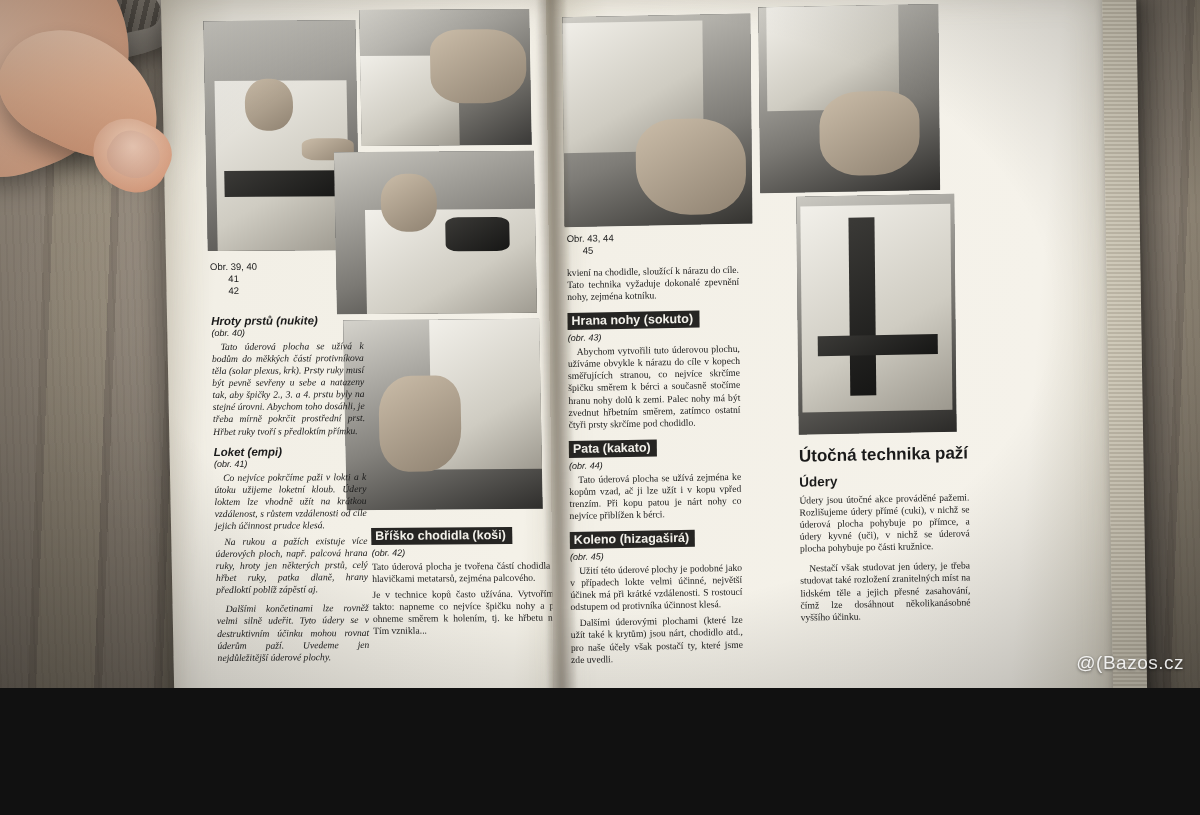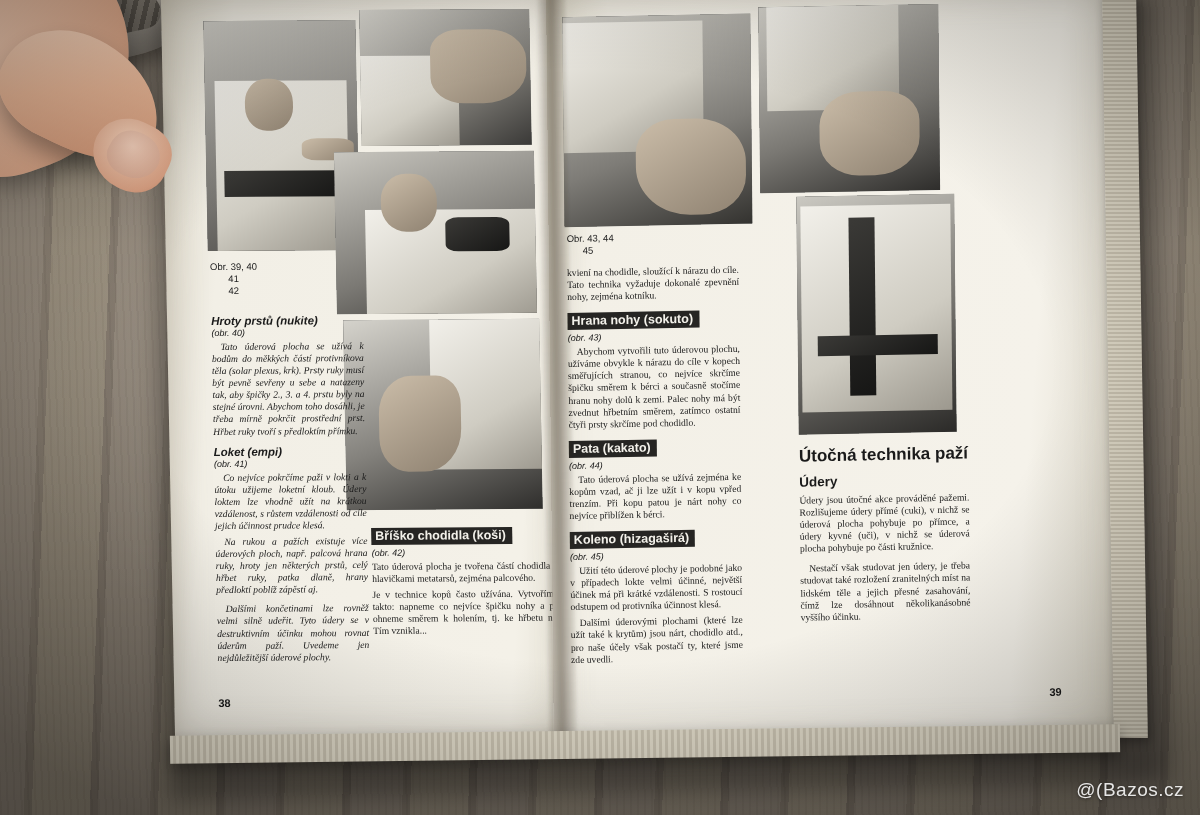--- a/index.html
+++ b/index.html
@@ -6,21 +6,21 @@
     margin: 0;
     padding: 0;
     background: #111;
   }
   body {
     font-family: "Liberation Serif", serif;
   }
   #scene {
     position: relative;
     width: 1200px;
-    height: 815px;
+    height: 688px;
     overflow: hidden;
     background: #8d8275;
   }
 
   
   .floor {
     position: absolute;
     inset: 0;
     background:
       repeating-linear-gradient(

